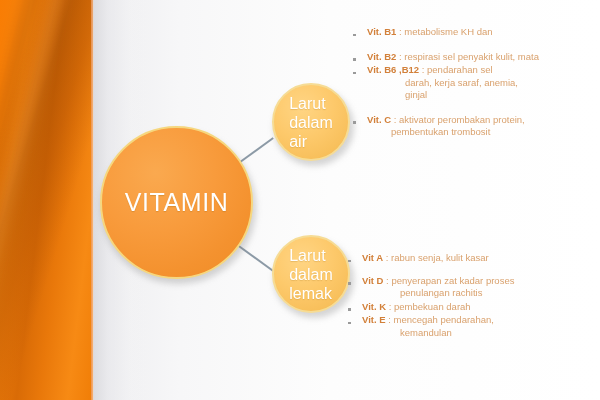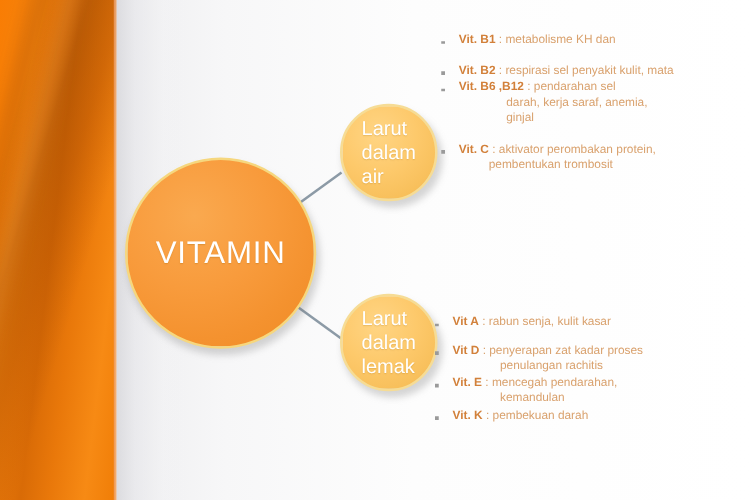--- a/index.html
+++ b/index.html
@@ -306,27 +306,27 @@
       <span class="bullet"><i></i></span>
       <span class="body">
         <span class="lead">Vit D</span><span class="rest"> : penyerapan zat kadar proses</span>
         <span class="cont deep">penulangan rachitis</span>
       </span>
     </div>
 
     <div class="item">
       <span class="bullet"><i></i></span>
       <span class="body">
+        <span class="lead">Vit. K</span><span class="rest"> : pembekuan darah</span>
+      </span>
+    </div>
+
+    <div class="item">
+      <span class="bullet"><i></i></span>
+      <span class="body">
         <span class="lead">Vit. E</span><span class="rest"> : mencegah pendarahan,</span>
         <span class="cont deep">kemandulan</span>
       </span>
     </div>
 
-    <div class="item">
-      <span class="bullet"><i></i></span>
-      <span class="body">
-        <span class="lead">Vit. K</span><span class="rest"> : pembekuan darah</span>
-      </span>
-    </div>
-
   </div>
 
 </div>
 
 </body></html>

